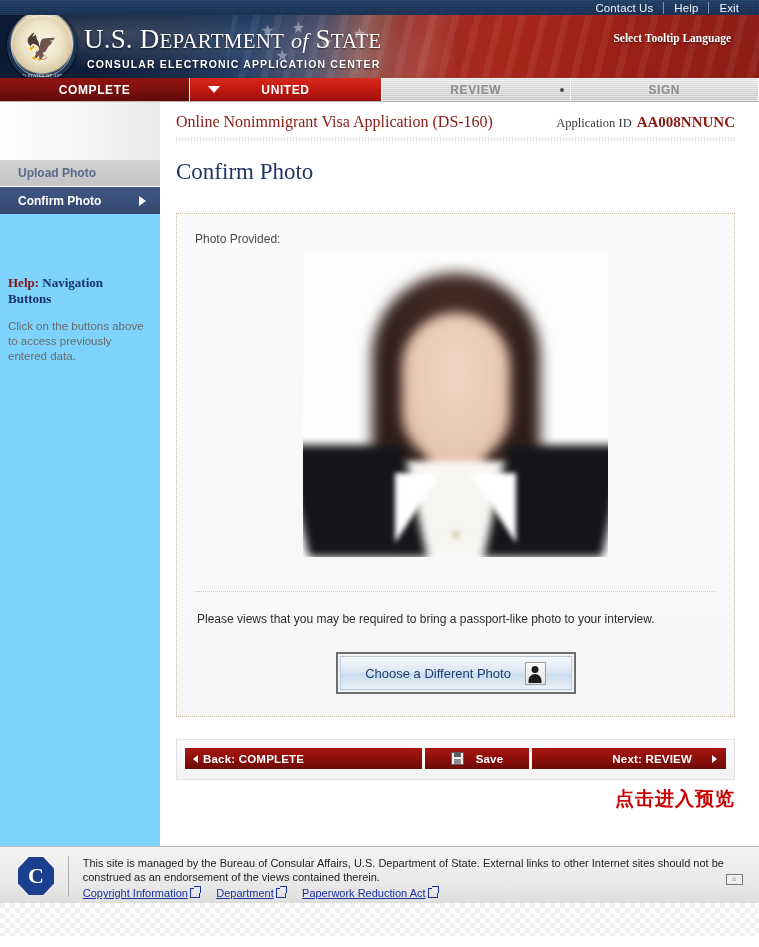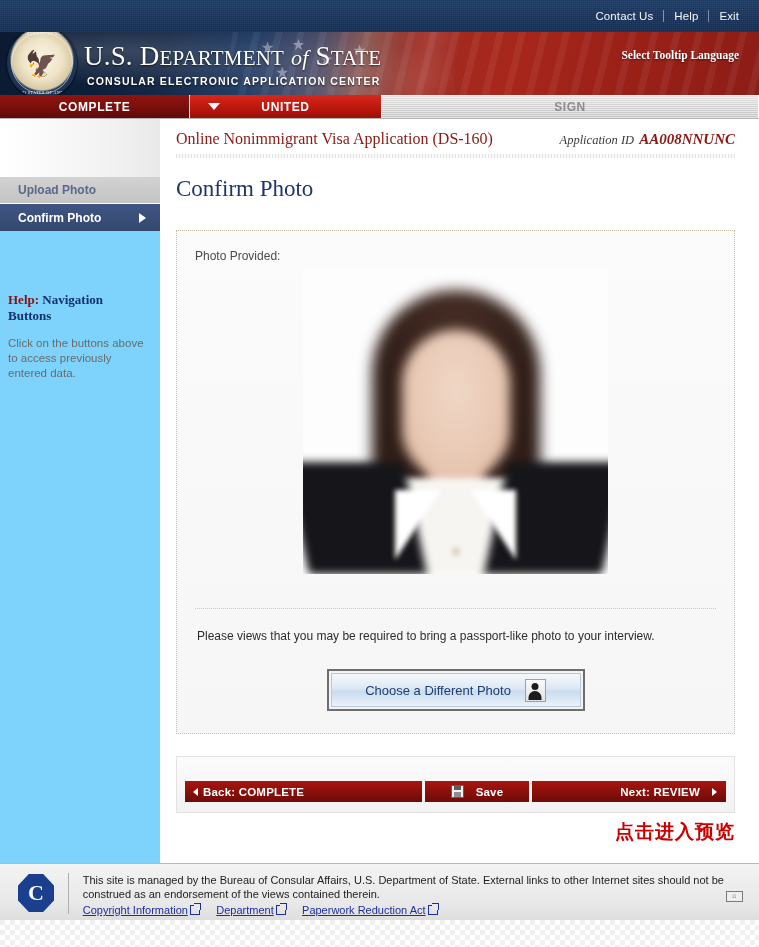--- a/index.html
+++ b/index.html
@@ -10,21 +10,21 @@
     width: 759px; height: 947px;
     font-family: "Liberation Sans", sans-serif;
     font-size: 12px;
     color: #333;
     overflow: hidden;
     position: relative;
   }
 
   
   .topbar {
-    height: 32px;
+    height: 15px;
     background: linear-gradient(to bottom, #1b3a63 0%, #17325a 45%, #112a4e 100%);
     position: relative;
     display: flex;
     align-items: center;
     justify-content: flex-end;
     padding-right: 10px;
     box-sizing: border-box;
   }
   .topbar::before {
     content: "";
@@ -143,21 +143,21 @@
     color: #ffffff;
     font-size: 10.5px;
     font-weight: bold;
     letter-spacing: 1.15px;
     margin-top: 2px;
     margin-left: 3px;
     text-shadow: 0 1px 2px rgba(0,0,0,.7);
     white-space: nowrap;
   }
   .langwrap {
-    position: absolute; right: 20px; top: 17px;
+    position: absolute; right: 28px; top: 17px;
     display: flex; align-items: center; gap: 6px;
   }
   .langlabel {
     font-family: "Liberation Serif", serif;
     color: #ffffff;
     font-size: 11.5px;
     font-weight: bold;
     text-shadow: 0 1px 2px rgba(0,0,0,.6);
     white-space: nowrap;
   }
@@ -312,21 +312,20 @@
   .apphead .apptitle {
     font-family: "Liberation Serif", serif;
     font-size: 16px;
     color: #8a1a14;
   }
   .apphead .appid {
     font-family: "Liberation Serif", serif;
     font-size: 12.5px;
     color: #3a3a3a;
     white-space: nowrap;
-    font-style: italic;
   }
   .apphead .appid b {
     font-size: 15px;
     color: #8a1a14;
     margin-left: 5px;
   }
   .headrule {
     margin: 6px 24px 0 16px;
     height: 4px;
     background: repeating-linear-gradient(90deg,#e2e2e2 0 1px, #fafafa 1px 3px);
@@ -439,21 +438,21 @@
   .choosewrap {
     display: flex; justify-content: center;
     margin-top: 26px;
   }
   .choose-outer {
     border: 2px solid #6e6e6e;
     padding: 2px;
     background: #f4f4f4;
   }
   .choose-btn {
-    width: 250px; height: 34px;
+    width: 232px; height: 34px;
     display: flex; align-items: center; justify-content: center;
     gap: 14px;
     background: linear-gradient(to bottom,#f4f8fc 0%, #dde8f4 45%, #c9dcee 55%, #eaf2f9 100%);
     border: 1px solid #b9c8d8;
     font-size: 13px;
     color: #1d3d6e;
     cursor: pointer;
     box-sizing: border-box;
   }
   .persona {
@@ -475,40 +474,40 @@
     width: 13px; height: 9px;
     border-radius: 7px 7px 0 0;
     background: #1c1c1c;
   }
 
   
   .navbar-wrap {
     margin: 22px 24px 0 16px;
     background: linear-gradient(to bottom,#fbfbfb,#f2f2f2);
     border: 1px solid #e2e2e2;
-    padding: 24px 8px 10px 8px;
+    padding: 8px 8px 10px 8px;
   }
   .navbar {
     display: flex;
     gap: 3px;
   }
   .nbtn {
     height: 21px;
     background: linear-gradient(to bottom,#a9150f 0%, #8e100b 45%, #6e0b07 100%);
     color: #ffffff;
     font-size: 11.5px;
     font-weight: bold;
     display: flex; align-items: center;
     cursor: pointer;
     box-sizing: border-box;
     letter-spacing: .2px;
   }
   .nbtn.back { flex: 0 0 237px; padding-left: 8px; gap: 5px; }
   .nbtn.save { flex: 0 0 104px; justify-content: center; gap: 12px; }
-  .nbtn.next { flex: 1 1 auto; justify-content: flex-end; padding-right: 9px; gap: 12px; }
+  .nbtn.next { flex: 1 1 auto; justify-content: flex-end; padding-right: 9px; gap: 20px; }
   .tri-l {
     width: 0; height: 0;
     border-top: 4px solid transparent;
     border-bottom: 4px solid transparent;
     border-right: 5px solid #ffffff;
   }
   .tri-r {
     width: 0; height: 0;
     border-top: 4px solid transparent;
     border-bottom: 4px solid transparent;
@@ -669,20 +668,24 @@
   </div>
 </div>
 
 <div class="tabbar">
   <div class="tab done">
     <span>COMPLETE</span>
   </div>
   <div class="tab active">
     <span class="tri-left"></span>
     <span>UNITED</span>
+  </div>
+  <div class="tab future">
+    <span>REVIEW</span>
+    <span class="dot"></span>
   </div>
   <div class="tab future">
     <span>SIGN</span>
   </div>
 </div>
 
 <div class="page">
 
   <div class="sidebar">
     <div class="topfill"></div>

